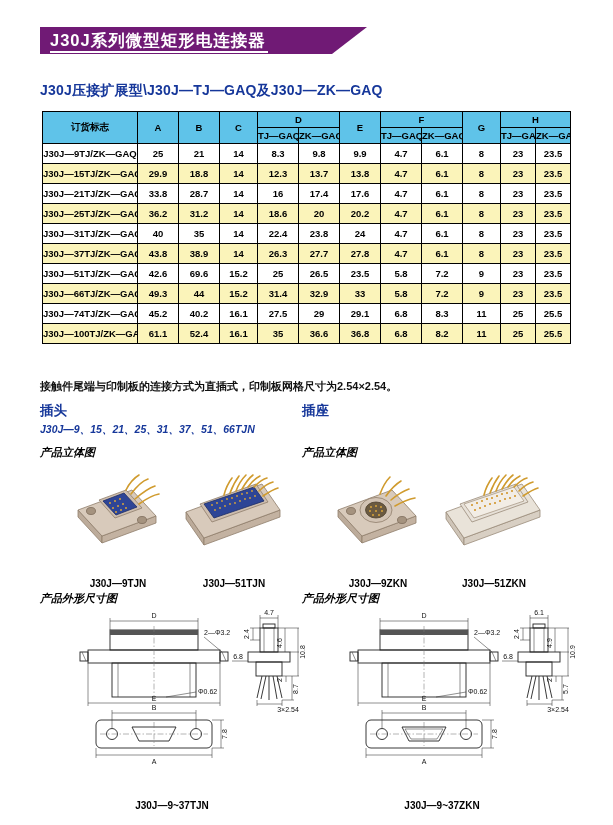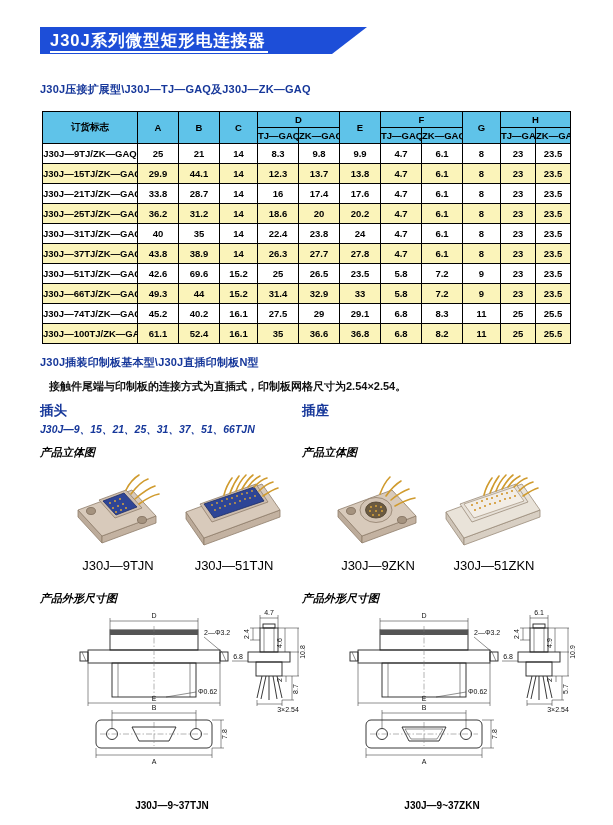--- a/index.html
+++ b/index.html
@@ -3,65 +3,65 @@
 <meta charset="utf-8">
 <style>
   html,body { margin:0; padding:0; background:#ffffff; }
   .page {
     position:relative; width:613px; height:825px; background:#ffffff;
     font-family:"Liberation Sans", sans-serif; overflow:hidden;
   }
   
   .banner {
     position:absolute; left:40px; top:27px; width:327px; height:27px;
-    background:#1d4ed8;
+    background:#701a75;
     clip-path:polygon(0 0, 100% 0, calc(100% - 35px) 100%, 0 100%);
     display:flex; align-items:center;
   }
   .banner-text {
     color:#ffffff; font-weight:bold; font-size:16.5px; letter-spacing:1px;
     margin-left:10px; line-height:1; padding:4px 2px 3px 0;
     border-bottom:2px solid #ffffff;
   }
-  .sec-title { position:absolute; color:#16379a; font-weight:bold; font-size:11px; letter-spacing:0.2px; }
+  .sec-title { position:absolute; color:#16379a; font-weight:bold; font-size:14px; letter-spacing:0.2px; }
   #sec1-title { left:40px; top:82px; }
   #sec2-title { left:40px; top:355px; }
 
   
   .spec-table { position:absolute; left:42px; top:111px; width:528px;
     border-collapse:collapse; table-layout:fixed; }
   .spec-table th, .spec-table td {
     border:1px solid #000; text-align:center; vertical-align:middle;
     font-size:9.5px; font-weight:bold; padding:0; color:#000;
     overflow:hidden; white-space:nowrap;
   }
   .spec-table th { background:#5fc3e9; height:15px; }
   .spec-table td { height:19px; background:#ffffff; }
   .spec-table tr.alt td { background:#fbf4ba; }
 
-  .note { position:absolute; left:40px; top:379px; font-size:11px; font-weight:bold; color:#111;margin-left:9px; }
+  .note { position:absolute; left:40px; top:379px; font-size:11px; font-weight:bold; color:#111; }
 
   .col-label { position:absolute; color:#16379a; font-weight:bold; font-size:13.5px; }
   #plug-label { left:40px; top:402px;text-align:center; }
   #socket-label { left:302px; top:402px; }
   .models { position:absolute; color:#16379a; font-weight:bold; font-size:10.5px; }
   #plug-models { left:40px; top:423px;font-style:italic; }
   #socket-models { left:302px; top:423px; }
 
   .sub-title { position:absolute; font-weight:bold; font-size:11px; color:#000;font-style:italic; }
   #plug-3d   { left:40px;  top:445px; }
   #socket-3d { left:302px; top:445px; }
   #plug-outline-title   { left:40px;  top:591px; }
   #socket-outline-title { left:302px; top:591px; }
 
   .photo { position:absolute; width:112px; height:86px; top:468px; }
   #photo1 { left:62px; }  #photo2 { left:178px; }
   #photo3 { left:322px; } #photo4 { left:438px; }
-  .photo-label { position:absolute; top:558px; width:112px; text-align:center;
-    font-size:13px; font-weight:normal; color:#000; }
+  .photo-label { position:absolute; top:578px; width:112px; text-align:center;
+    font-size:10px; font-weight:bold; color:#000; }
   #photo1-label { left:62px; }  #photo2-label { left:178px; }
   #photo3-label { left:322px; } #photo4-label { left:438px; }
 
   .drawing { position:absolute; top:602px; width:265px; height:165px; }
   #drawing-plug { left:48px; } #drawing-socket { left:318px; }
   .drawing-label { position:absolute; top:764px; width:220px; text-align:center;
     font-size:10px; font-weight:bold; color:#000;margin-top:36px; }
   #drawing-plug-label { left:62px; } #drawing-socket-label { left:332px; }
 
   
@@ -130,21 +130,21 @@
           <td>9.9</td>
           <td>4.7</td>
           <td>6.1</td>
           <td>8</td>
           <td>23</td>
           <td>23.5</td>
         </tr>
         <tr class="alt">
           <td>J30J—15TJ/ZK—GAQ</td>
           <td>29.9</td>
-          <td>44.1</td>
+          <td>18.8</td>
           <td>14</td>
           <td>12.3</td>
           <td>13.7</td>
           <td>13.8</td>
           <td>4.7</td>
           <td>6.1</td>
           <td>8</td>
           <td>23</td>
           <td>23.5</td>
         </tr>
@@ -256,21 +256,20 @@
           <td>36.8</td>
           <td>6.8</td>
           <td>8.2</td>
           <td>11</td>
           <td>25</td>
           <td>25.5</td>
         </tr>
       </tbody>
   </table>
 
-  <div class="sec-title" id="sec2-title">J30J插装印制板基本型\J30J直插印制板N型</div>
   <div class="note">接触件尾端与印制板的连接方式为直插式，印制板网格尺寸为2.54×2.54。</div>
 
   <div class="col-label" id="plug-label">插头</div>
   <div class="col-label" id="socket-label">插座</div>
   <div class="models" id="plug-models">J30J—9、15、21、25、31、37、51、66TJN</div>
 
   <div class="sub-title" id="plug-3d">产品立体图</div>
   <div class="sub-title" id="socket-3d">产品立体图</div>
 
   <svg class="photo" id="photo1" viewBox="0 0 112 86">

